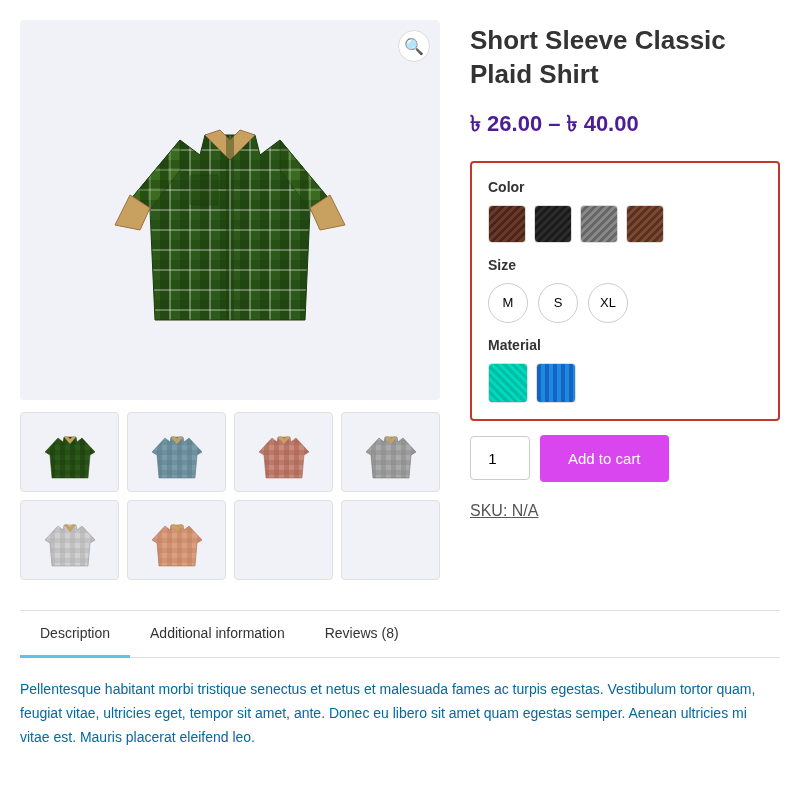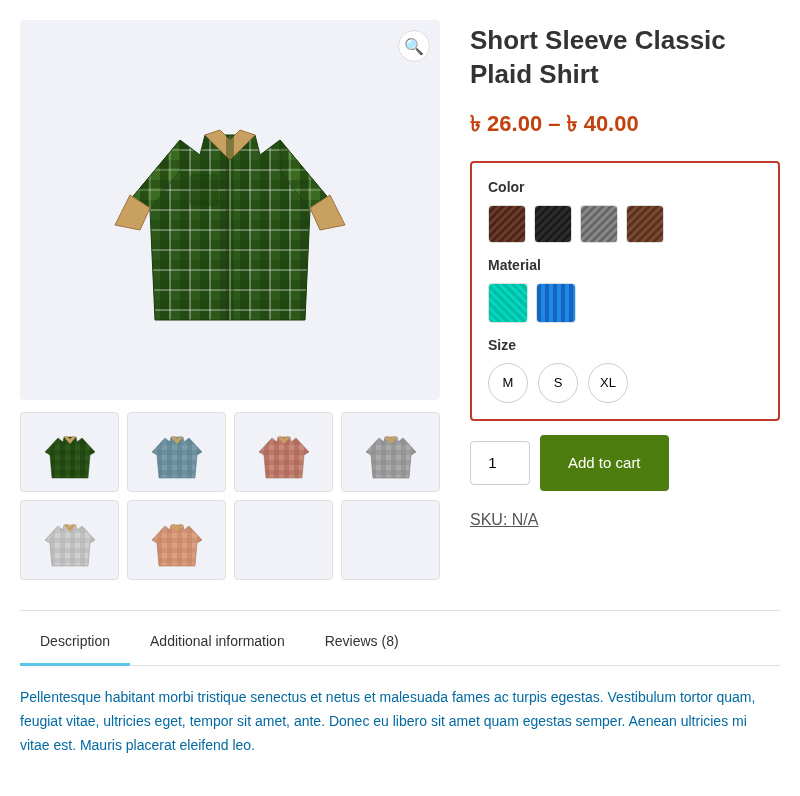--- a/index.html
+++ b/index.html
@@ -13,45 +13,45 @@
     .shirt-svg { width: 260px; height: 300px; }
     .zoom-icon { position: absolute; top: 10px; right: 10px; width: 32px; height: 32px; border-radius: 50%; background: rgba(255,255,255,0.9); display: flex; align-items: center; justify-content: center; cursor: pointer; font-size: 16px; color: #555; border: 1px solid #ddd; }
     .thumbnails { display: grid; grid-template-columns: repeat(4, 1fr); gap: 8px; margin-bottom: 8px; }
     .thumbnails-row2 { display: grid; grid-template-columns: repeat(4, 1fr); gap: 8px; }
     .thumb { background: #f0f2f7; border-radius: 4px; height: 80px; display: flex; align-items: center; justify-content: center; cursor: pointer; border: 1px solid #e0e0e0; overflow: hidden; }
     .thumb svg { width: 60px; height: 65px; }
 
     
     .product-info { flex: 1; padding-top: 4px; }
     .product-title { font-size: 26px; font-weight: 700; color: #333; line-height: 1.3; margin-bottom: 14px; }
-    .price { font-size: 22px; font-weight: 700; color: #c2410c; margin-bottom: 18px; }
+    .price { font-size: 22px; font-weight: 700; color: #4c1d95; margin-bottom: 18px; }
 
     
     .variants-box { border: 2px solid #c0392b; border-radius: 4px; padding: 16px; margin-bottom: 14px; }
     .variant-group { margin-bottom: 14px; }
     .variant-group:last-child { margin-bottom: 0; }
     .variant-label { font-weight: 700; font-size: 14px; margin-bottom: 10px; }
     .color-options { display: flex; gap: 8px; }
     .color-swatch { width: 38px; height: 38px; border-radius: 4px; border: 1px solid #ddd; cursor: pointer; overflow: hidden; }
     .size-options { display: flex; gap: 10px; }
     .size-btn { width: 40px; height: 40px; border-radius: 50%; border: 1px solid #ccc; background: #fff; cursor: pointer; font-size: 13px; display: flex; align-items: center; justify-content: center; }
     .material-options { display: flex; gap: 8px; }
     .material-swatch { width: 40px; height: 40px; border-radius: 4px; border: 1px solid #ddd; cursor: pointer; }
 
     
     .add-to-cart-row { display: flex; gap: 10px; align-items: center; margin-bottom: 20px; }
     .qty-input { width: 60px; height: 44px; border: 1px solid #ccc; border-radius: 4px; text-align: center; font-size: 15px; }
-    .add-to-cart-btn { background: #4d7c0f; color: #fff; border: none; border-radius: 4px; padding: 0 28px; height: 56px; font-size: 15px; cursor: pointer; font-weight: 500; }
+    .add-to-cart-btn { background: #d946ef; color: #fff; border: none; border-radius: 4px; padding: 0 28px; height: 47px; font-size: 15px; cursor: pointer; font-weight: 500; }
 
     
     .product-meta { font-size: 16px; color: #555; margin-bottom: 4px; text-decoration: underline; }
     .product-meta a { color: #1e7ec8; text-decoration: none; }
 
     
-    .tabs-section { border-top: 1px solid #e0e0e0; padding-top: 8px; margin-top: 14px; }
+    .tabs-section { border-top: 1px solid #e0e0e0; padding-top: 0; margin-top: 14px; }
     .tabs-nav { display: flex; gap: 0; margin-bottom: 20px; border-bottom: 1px solid #e0e0e0; }
     .tab { padding: 14px 20px; cursor: pointer; font-size: 14px; color: #333; font-weight: 400; border-bottom: 3px solid transparent; margin-bottom: -1px; }
     .tab.active { border-bottom: 3px solid #5bc4e8; font-weight: 500; }
     .tab-content p { font-size: 14px; line-height: 1.7; color: #0369a1; }
 
     
     .swatch1 { background: linear-gradient(135deg, #6b3a2a 25%, #4a2518 25%, #4a2518 50%, #6b3a2a 50%, #6b3a2a 75%, #4a2518 75%); background-size: 8px 8px; }
     .swatch2 { background: linear-gradient(135deg, #2c2c2c 25%, #1a1a1a 25%, #1a1a1a 50%, #2c2c2c 50%, #2c2c2c 75%, #1a1a1a 75%); background-size: 8px 8px; }
     .swatch3 { background: linear-gradient(135deg, #888 25%, #666 25%, #666 50%, #888 50%, #888 75%, #666 75%); background-size: 8px 8px; }
     .swatch4 { background: linear-gradient(135deg, #7a4a30 25%, #5a3020 25%, #5a3020 50%, #7a4a30 50%, #7a4a30 75%, #5a3020 75%); background-size: 8px 8px; }
@@ -206,35 +206,35 @@
           <div class="variant-label">Color</div>
           <div class="color-options">
             <div class="color-swatch swatch1"></div>
             <div class="color-swatch swatch2"></div>
             <div class="color-swatch swatch3"></div>
             <div class="color-swatch swatch4"></div>
           </div>
         </div>
 
         <div class="variant-group">
-          <div class="variant-label">Material</div>
-          <div class="material-options">
-            <div class="material-swatch material1"></div>
-            <div class="material-swatch material2"></div>
-          </div>
-        </div>
-
-        <div class="variant-group">
           <div class="variant-label">Size</div>
           <div class="size-options">
             <button class="size-btn">M</button>
             <button class="size-btn">S</button>
             <button class="size-btn">XL</button>
           </div>
         </div>
+
+        <div class="variant-group">
+          <div class="variant-label">Material</div>
+          <div class="material-options">
+            <div class="material-swatch material1"></div>
+            <div class="material-swatch material2"></div>
+          </div>
+        </div>
       </div>
 
       <div class="add-to-cart-row">
         <input type="number" class="qty-input" value="1" min="1" style="">
         <button class="add-to-cart-btn">Add to cart</button>
       </div>
 
       <div class="product-meta">
         <span>SKU: </span>
         <span>N/A</span>

